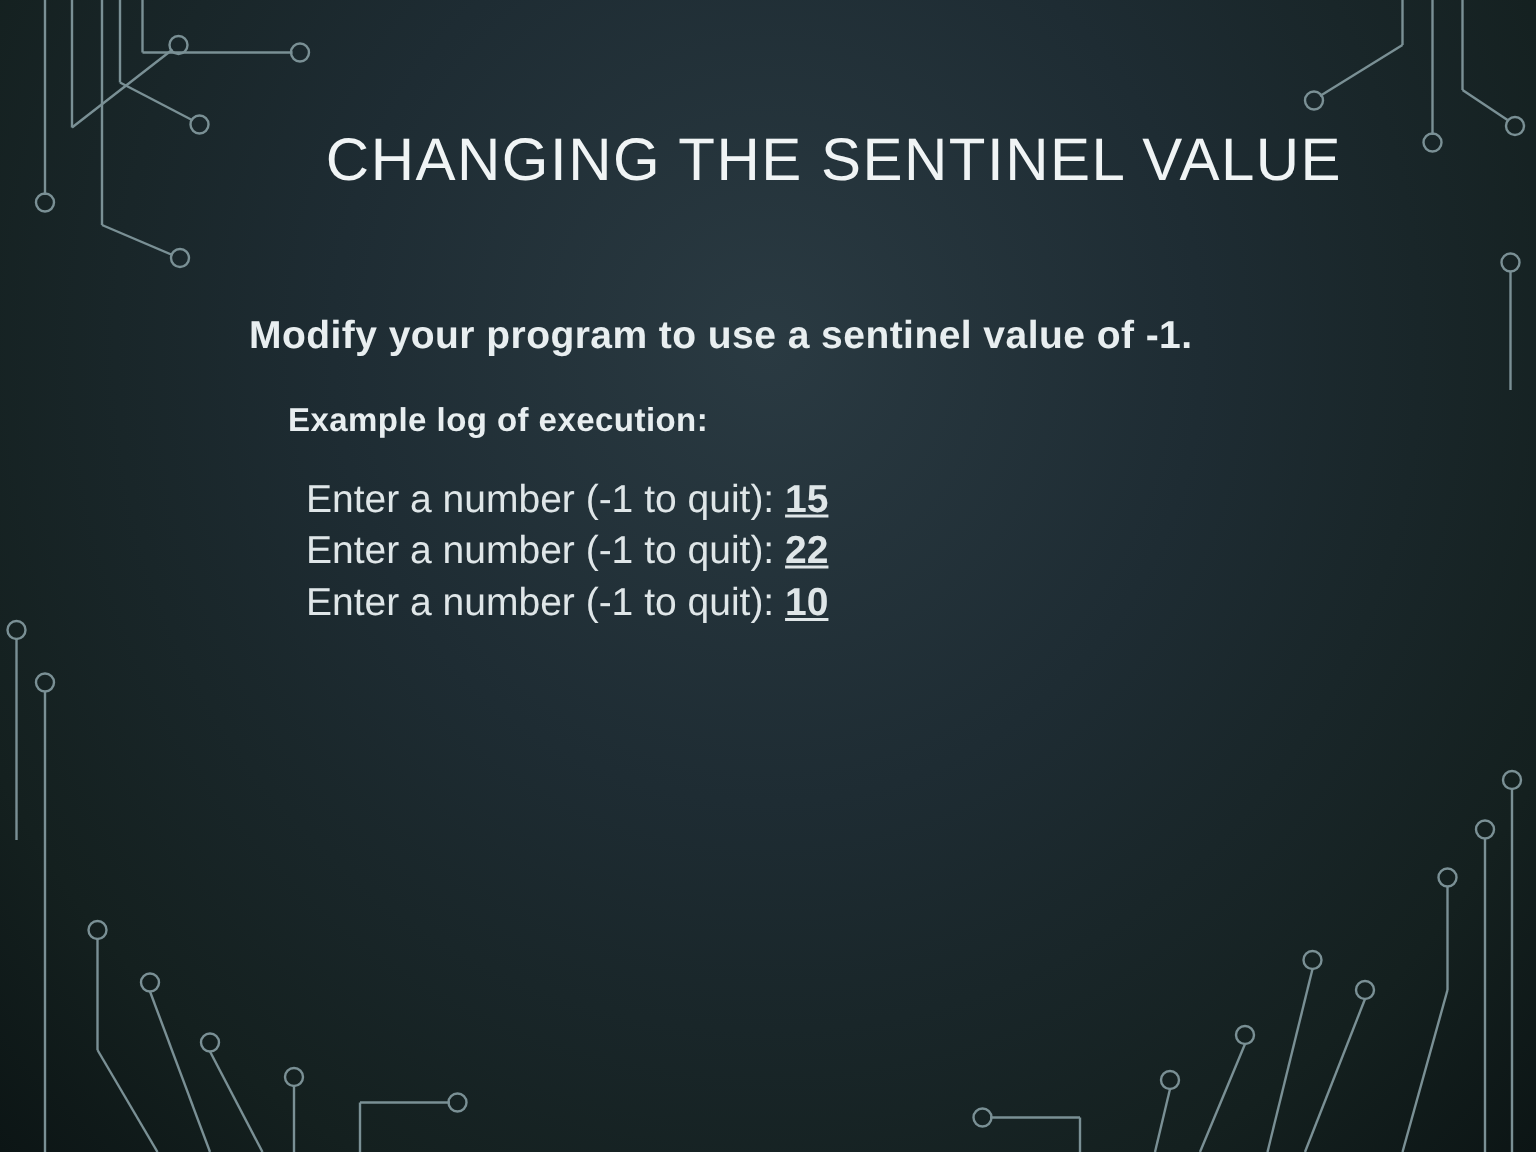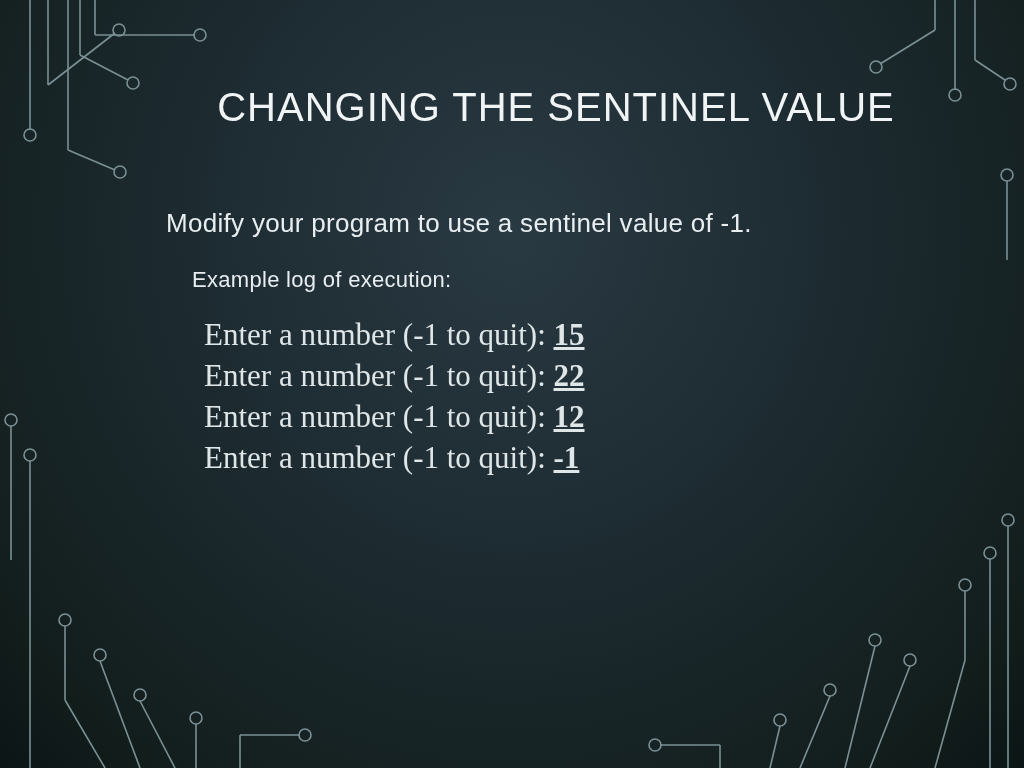--- a/index.html
+++ b/index.html
@@ -25,38 +25,38 @@
   .title {
     text-align: center;
     font-size: 40px;
     letter-spacing: 1px;
     font-weight: 400;
     color: #f0f4f5;
     margin-bottom: 78px;
   }
   .instruction {
     font-size: 26px;
-    font-weight: 400;
+    font-weight: 700;
     letter-spacing: 0.3px;
     margin-left: 22px;
     margin-bottom: 28px;
   }
   .subhead {
     font-size: 22px;
-    font-weight: 400;
+    font-weight: 700;
     letter-spacing: 0.3px;
     margin-left: 48px;
     margin-bottom: 22px;
   }
   .log {
     margin-left: 60px;
   }
   .log-line {
-    font-family: Liberation Serif, serif;
-    font-size: 31px;
+    font-family: Liberation Sans, sans-serif;
+    font-size: 26px;
     line-height: 1.32;
     white-space: pre;
     color: #dfe6e8;
   }
   .log-line .input {
     text-decoration: underline;
     font-weight: bold;
   }
 </style>
 </head>
@@ -130,16 +130,15 @@
   </g>
 </svg>
 
 <div class="slide">
   <h1 class="title">CHANGING THE SENTINEL VALUE</h1>
   <p class="instruction">Modify your program to use a sentinel value of -1.</p>
   <p class="subhead">Example log of execution:</p>
   <div class="log" id="log">
       <div class="log-line"><span>Enter a number (-1 to quit): </span><span class="input">15</span></div>
       <div class="log-line"><span>Enter a number (-1 to quit): </span><span class="input">22</span></div>
-      <div class="log-line"><span>Enter a number (-1 to quit): </span><span class="input">12</span></div>
-      <div class="log-line"><span>Enter a number (-1 to quit): </span><span class="input">-1</span></div>
+      <div class="log-line"><span>Enter a number (-1 to quit): </span><span class="input">10</span></div>
     </div>
 </div>
 
 </body></html>

